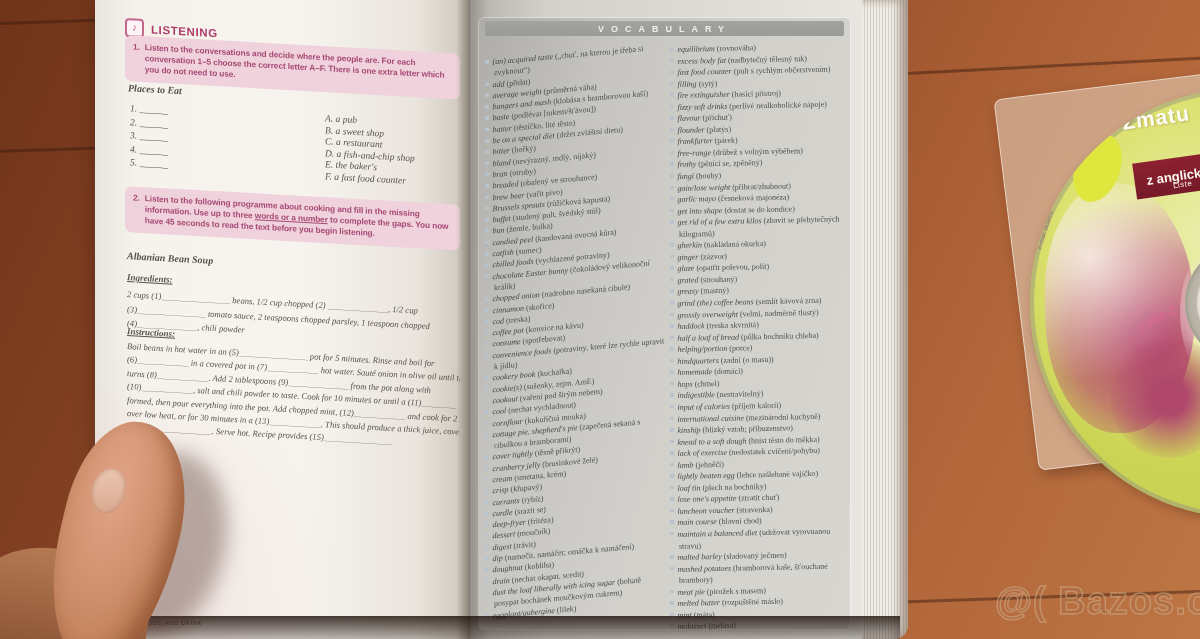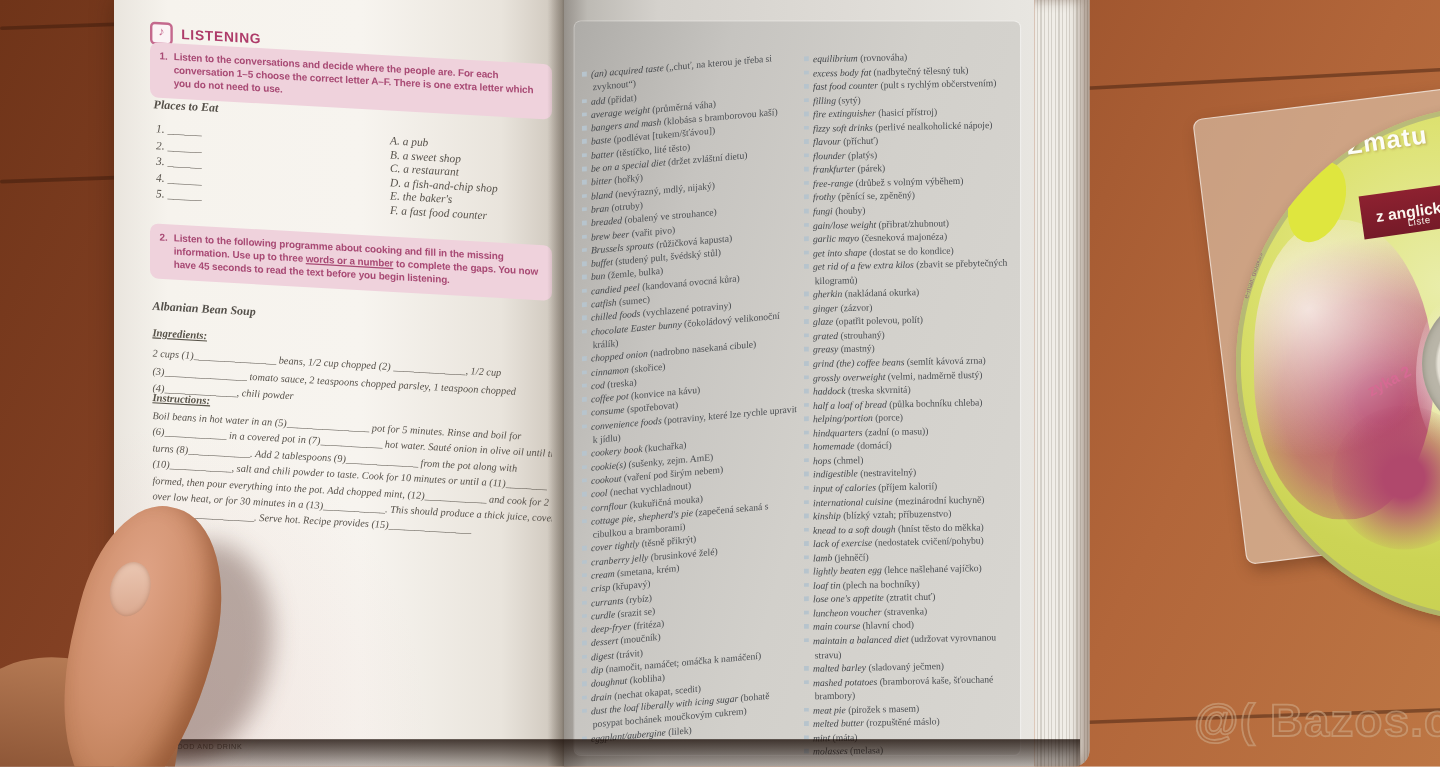--- a/index.html
+++ b/index.html
@@ -224,20 +224,21 @@
       <div class="lp-footer">
         <span class="pg-num">88</span>
         <span class="pg-topic">FOOD AND DRINK</span>
       </div>
     </div>
 
     <div class="spine"></div>
 
     <div class="page-right">
       <div class="vocab-panel">
+        <div class="vocab-head">VOCABULARY</div>
         <div class="vocab-cols">
           <div class="vcol vcol1">
 
               <div class="v-entry"><span class="v-bullet"></span><span class="v-term">(an) acquired taste</span> <span class="v-cz">(„chuť, na kterou je třeba si zvyknout“)</span></div>
 
               <div class="v-entry"><span class="v-bullet"></span><span class="v-term">add</span> <span class="v-cz">(přidat)</span></div>
 
               <div class="v-entry"><span class="v-bullet"></span><span class="v-term">average weight</span> <span class="v-cz">(průměrná váha)</span></div>
 
               <div class="v-entry"><span class="v-bullet"></span><span class="v-term">bangers and mash</span> <span class="v-cz">(klobása s bramborovou kaší)</span></div>

